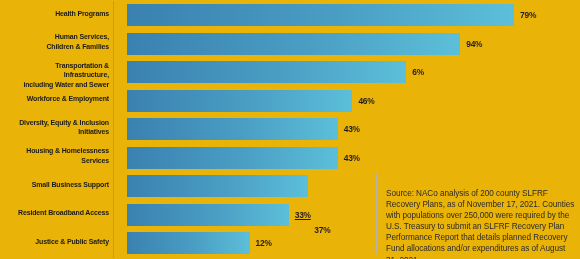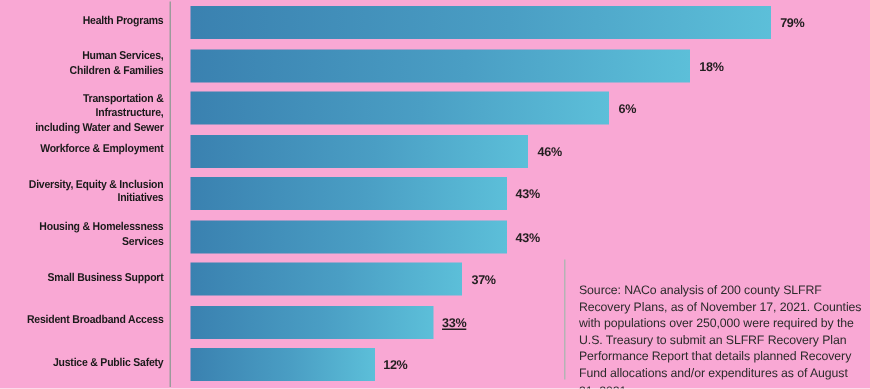--- a/index.html
+++ b/index.html
@@ -11,21 +11,21 @@
     width: 580px;
     height: 259px;
     overflow: hidden;
     font-family: "Liberation Sans", sans-serif;
     color: #231f20;
   }
   #chart-root {
     position: relative;
     width: 580px;
     height: 259px;
-    background: #f9a8d4;
+    background: #eab308;
   }
 
   
   .labels-col {
     position: absolute;
     left: 0;
     top: 0;
     width: 109px;
     height: 259px;
   }
@@ -130,21 +130,21 @@
 
   <div class="plot-area">
 
     <div class="bar-row" style="top:4px;">
       <div class="bar" style="width:387.1px;"></div>
       <div class="bar-value" style="left:393.1px;">79%</div>
     </div>
 
     <div class="bar-row" style="top:32.5px;">
       <div class="bar" style="width:333.2px;"></div>
-      <div class="bar-value" style="left:339.2px;">18%</div>
+      <div class="bar-value" style="left:339.2px;">94%</div>
     </div>
 
     <div class="bar-row" style="top:61px;">
       <div class="bar" style="width:279.3px;"></div>
       <div class="bar-value" style="left:285.3px;">6%</div>
     </div>
 
     <div class="bar-row" style="top:89.5px;">
       <div class="bar" style="width:225.4px;"></div>
       <div class="bar-value" style="left:231.4px;">46%</div>
@@ -155,21 +155,21 @@
       <div class="bar-value" style="left:216.7px;">43%</div>
     </div>
 
     <div class="bar-row" style="top:146.5px;">
       <div class="bar" style="width:210.7px;"></div>
       <div class="bar-value" style="left:216.7px;">43%</div>
     </div>
 
     <div class="bar-row" style="top:175px;">
       <div class="bar" style="width:181.3px;"></div>
-      <div class="bar-value" style="left:187.3px;">37%</div>
+      <div class="bar-value" style="left:187.3px;margin-top:44px;">37%</div>
     </div>
 
     <div class="bar-row" style="top:203.5px;">
       <div class="bar" style="width:161.7px;"></div>
       <div class="bar-value" style="left:167.7px;text-decoration:underline;">33%</div>
     </div>
 
     <div class="bar-row" style="top:232px;">
       <div class="bar" style="width:122.5px;"></div>
       <div class="bar-value" style="left:128.5px;">12%</div>

